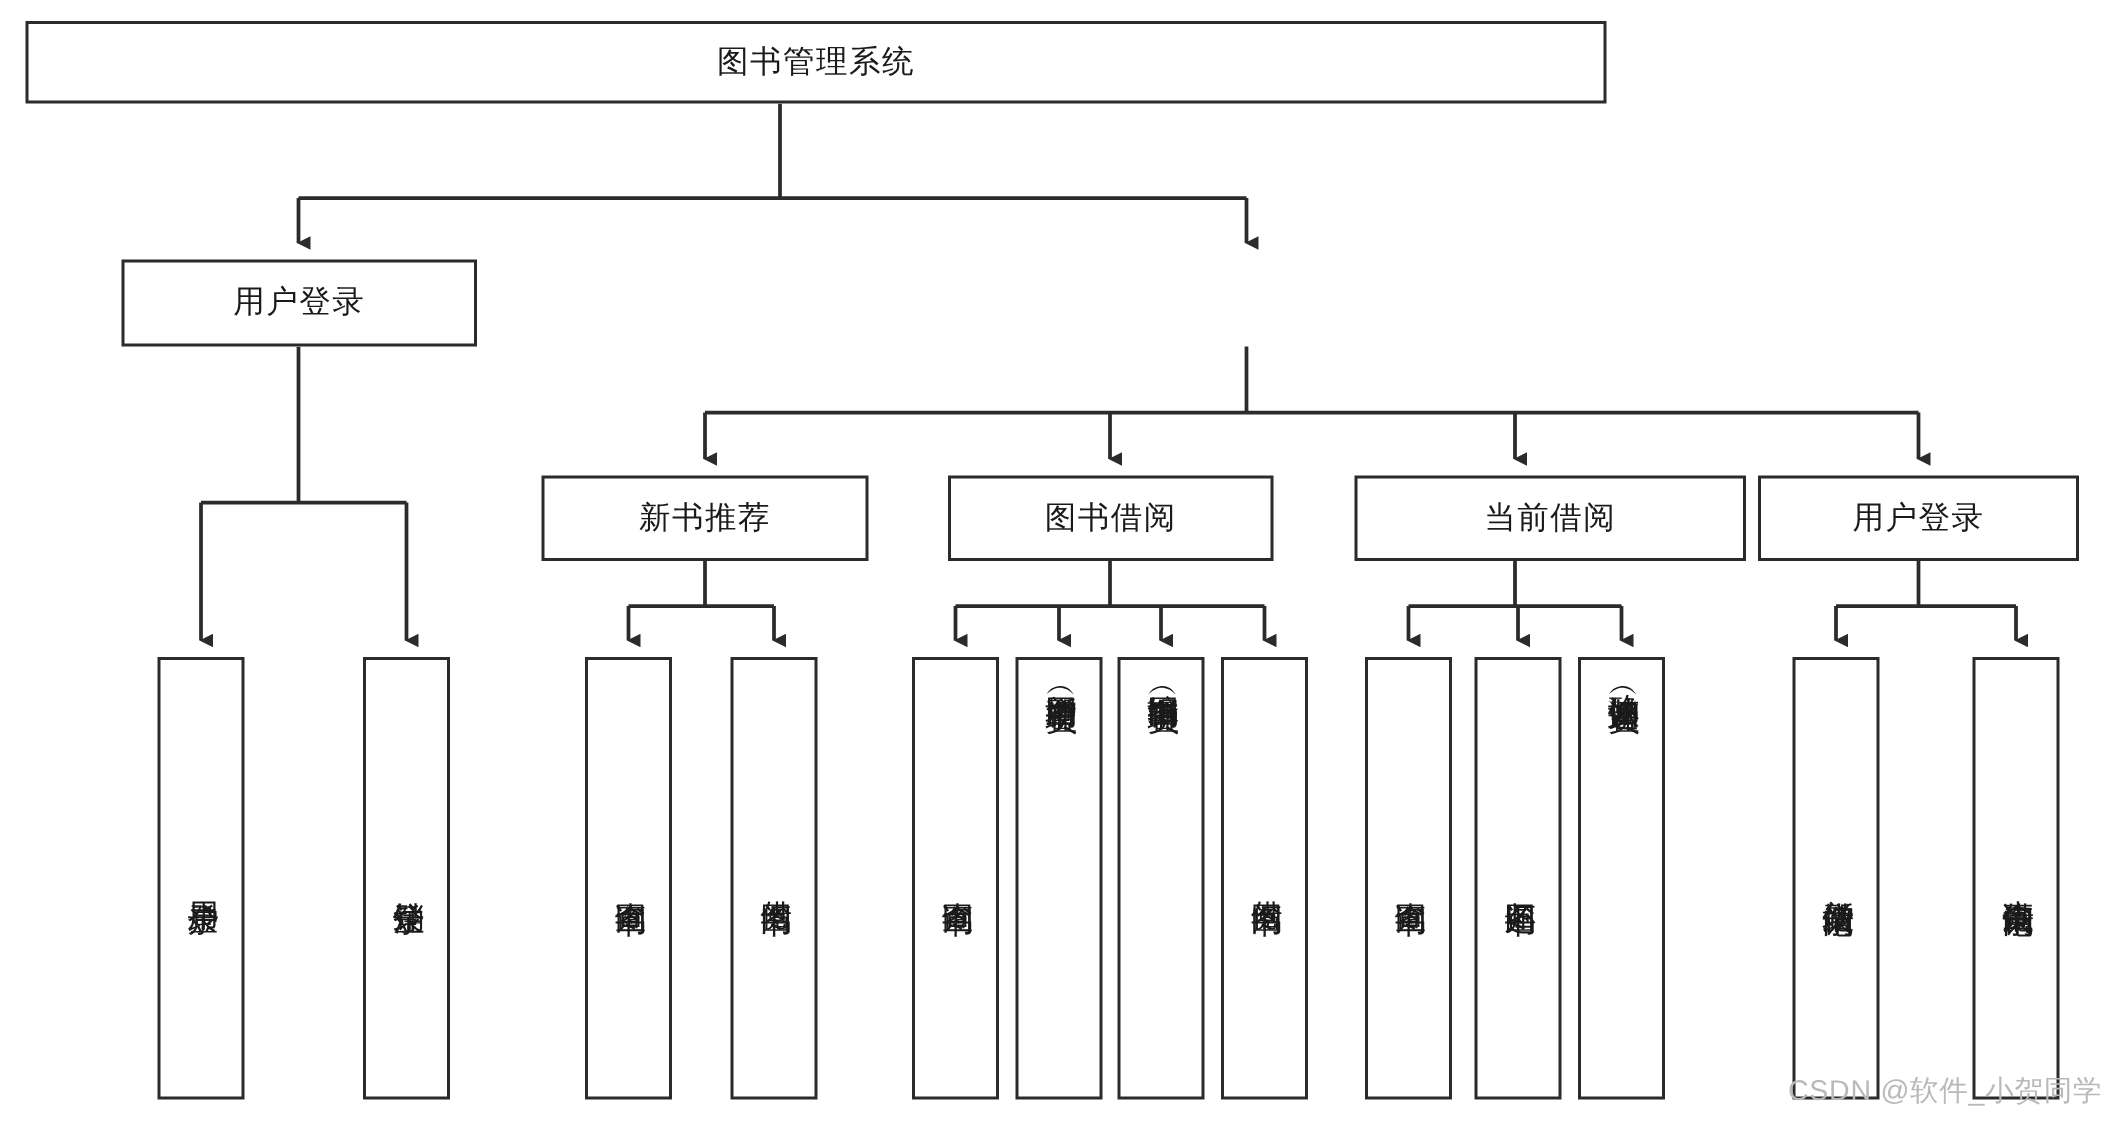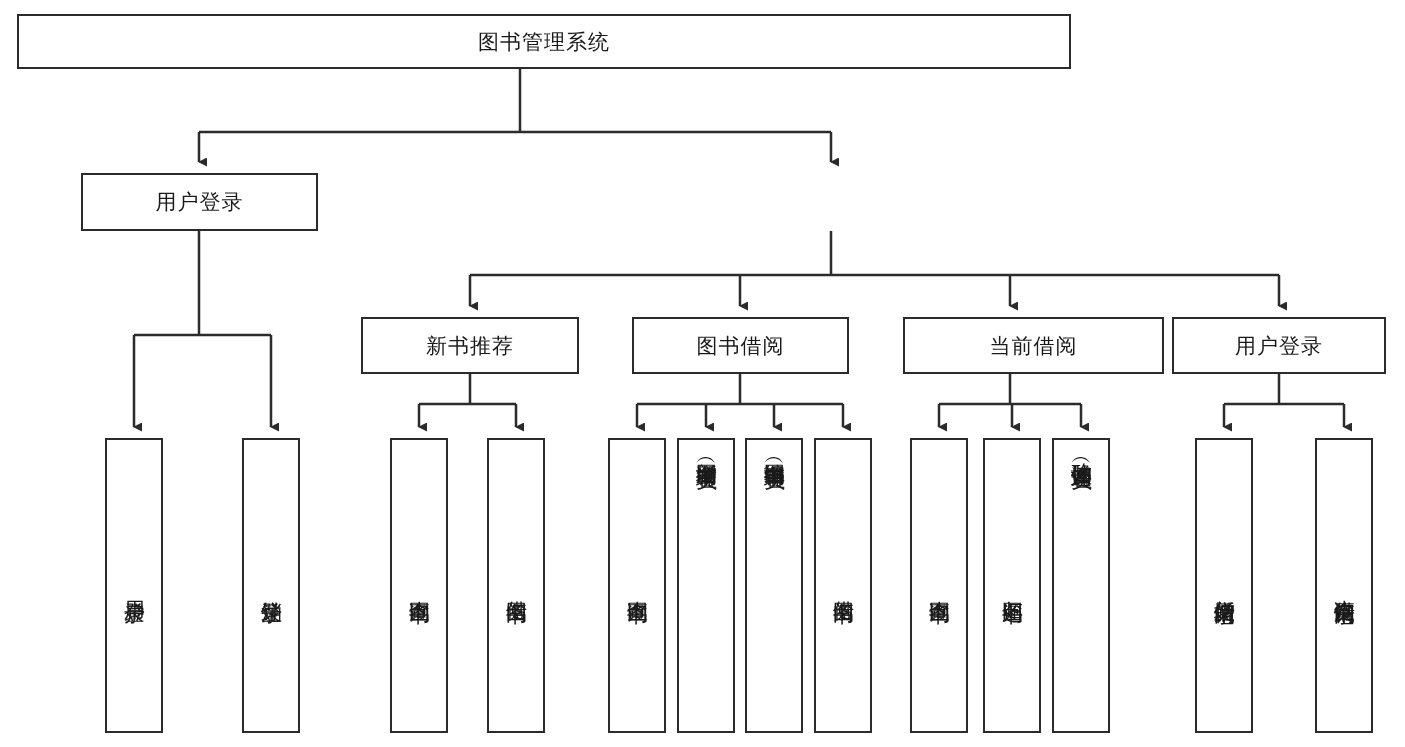--- a/index.html
+++ b/index.html
@@ -178,14 +178,15 @@
   <div class="node node-v" id="node-leaf-10" style="left: 1052px; top: 438px; width: 58px; height: 295px; padding-top: 6px;">
     <span class="label">确认归还（管理员）</span>
   </div>
   <div class="node node-v center-v" id="node-leaf-11" style="left: 1195px; top: 438px; width: 58px; height: 295px;">
     <span class="label">新增借阅记录</span>
   </div>
   <div class="node node-v center-v" id="node-leaf-12" style="left: 1315px; top: 438px; width: 58px; height: 295px;">
     <span class="label">查询借阅记录</span>
   </div>
 
+  <div class="watermark" style="left: 1192px; top: 714px;">CSDN @软件_小贺同学</div>
 
 </div>
 
 </body></html>

